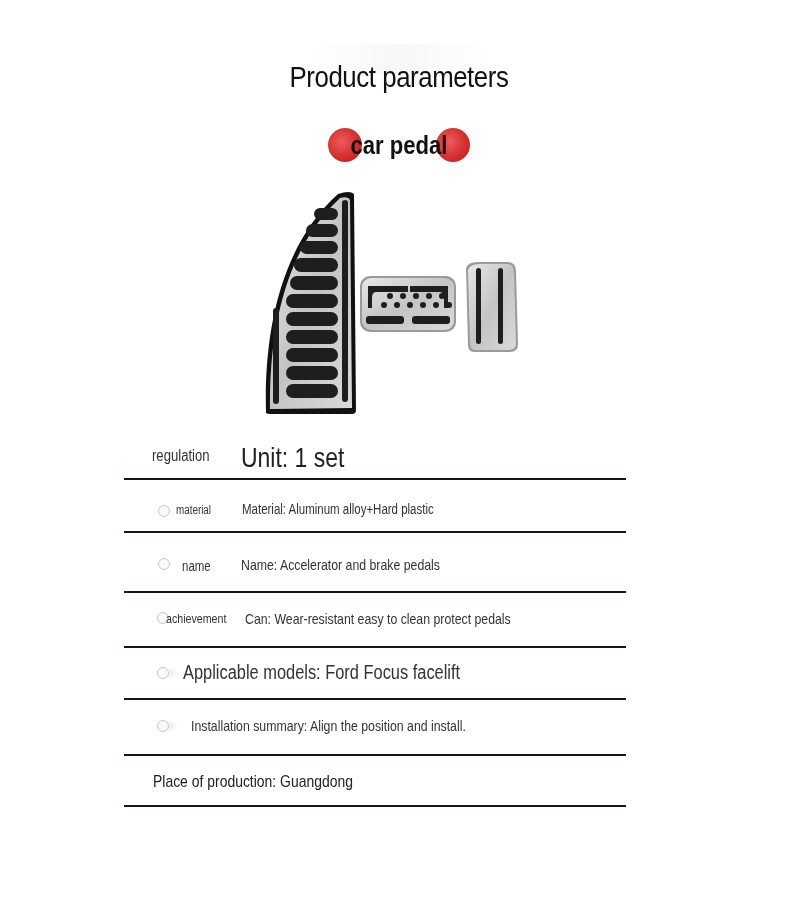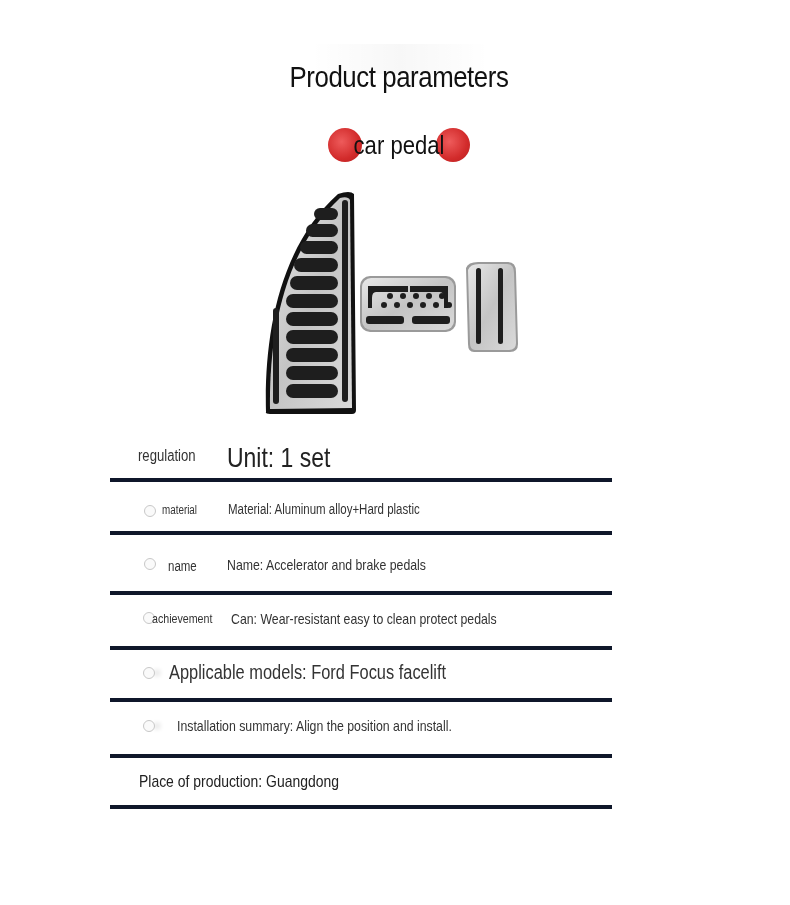--- a/index.html
+++ b/index.html
@@ -3,31 +3,31 @@
 <meta charset="utf-8">
 <style>
   html, body { margin: 0; padding: 0; background: #ffffff; }
   body { width: 790px; height: 905px; position: relative; overflow: hidden;
          font-family: "Liberation Sans", sans-serif; color: #222; }
   .title { position: absolute; left: 0; width: 798px; top: 60px; text-align: center;
            font-size: 30px; letter-spacing: -0.5px; color: #111;
            transform: scaleX(0.86); transform-origin: 399px 0; }
   .title-shadow { position: absolute; left: 310px; top: 44px; width: 180px; height: 30px;
            background: linear-gradient(90deg, rgba(0,0,0,0), rgba(0,0,0,0.03), rgba(0,0,0,0)); }
-  .pill-wrap { position: absolute; left: 328px; top: 128px; width: 142px; height: 34px; }
+  .pill-wrap { position: absolute; left: 328px; top: 128px; width: 142px; height: 34px; font-weight: bold; }
   .pill-dot { position: absolute; top: 0; width: 34px; height: 34px; border-radius: 50%;
               background: radial-gradient(circle at 40% 40%, #ee5b5b, #d22b2b 60%, #b51e1e);
               filter: blur(0.6px); }
   .pill-dot.left { left: 0; }
   .pill-dot.right { right: 0; }
   .pill-text { position: absolute; left: 0; right: 0; top: 2px; text-align: center;
                font-size: 26px; color: #111; transform: scaleX(0.85); }
   .product-img { position: absolute; left: 258px; top: 188px; width: 262px; height: 228px; }
   .rows { position: absolute; left: 110px; top: 430px; width: 502px; }
-  .row { position: absolute; left: 0; width: 502px; border-bottom: 4px solid #0f172a; }
+  .row { position: absolute; left: 14px; width: 502px; border-bottom: 2px solid #0f172a; }
   .radio { position: absolute; width: 10px; height: 10px; border: 1px solid #c8c8c8;
            border-radius: 50%; background: #fafafa; }
   .radio.faded { box-shadow: 8px 0 4px -2px rgba(0,0,0,0.08); }
   .lbl { position: absolute; color: #333; white-space: nowrap; transform-origin: 0 50%; }
   .val { position: absolute; color: #333; white-space: nowrap; transform-origin: 0 50%; }
   .narrow { transform: scaleX(0.82); }
 </style>
 </head>
 <body>
 

